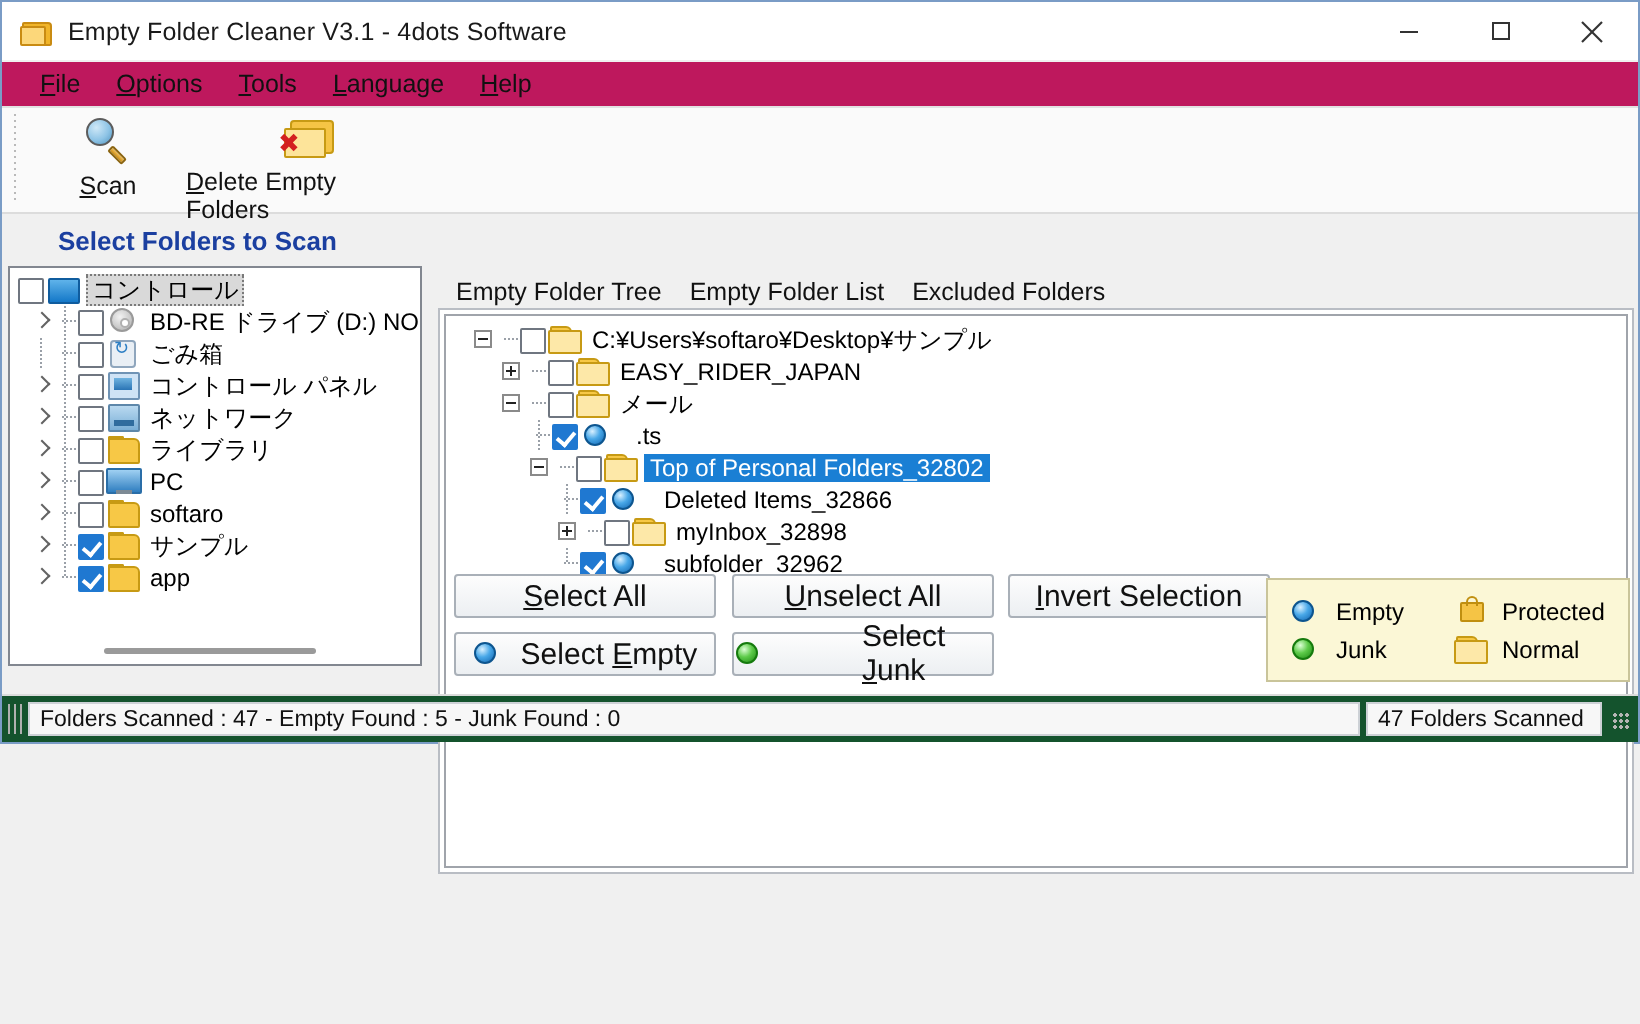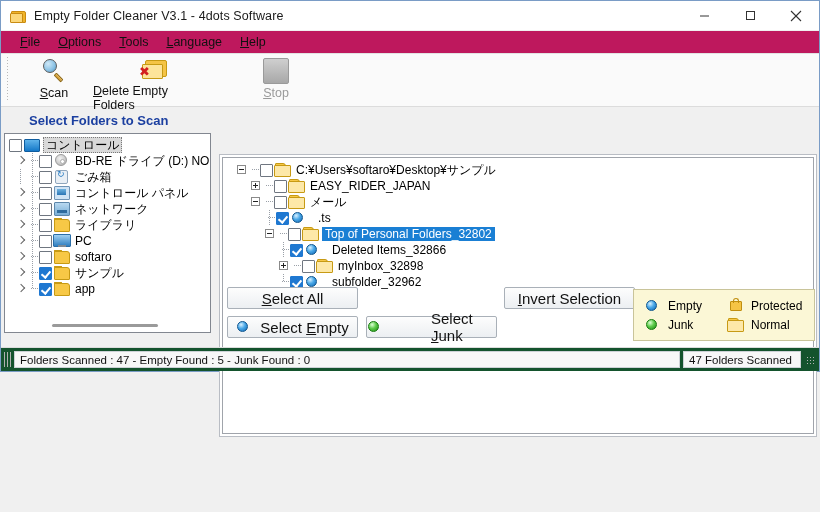--- a/index.html
+++ b/index.html
@@ -206,26 +206,20 @@
     <div class="tb-btn wide">
       <div class="tb-ico">
         <div class="fld-x">
             <div class="back"></div>
             <div class="front"></div>
             <div class="xmark">✖</div>
           </div>
       </div>
       <div class="tb-lbl"><u>D</u>elete Empty Folders</div>
     </div>
-    <div class="tb-btn" style="margin-left:24px;">
-      <div class="tb-ico">
-          <div class="stopsq"></div>
-        </div>
-      <div class="tb-lbl disabled"><u>S</u>top</div>
-    </div>
   </div>
 
   <div class="sec-head">
     <span>Select Folders to Scan</span>
   </div>
 
   <div class="body">
 
     <div class="left-panel">
       <div class="lp-inner">
@@ -378,20 +372,25 @@
         </div>
 
       </div>
       <div class="hscroll">
           <div class="thumb"></div>
         </div>
     </div>
 
     <div class="right-panel">
 
+      <div class="tabs" style="position:absolute;left:0;top:8px;">
+        <div class="tab active"><span>Empty Folder Tree</span></div>
+        <div class="tab"><span>Empty Folder List</span></div>
+        <div class="tab"><span>Excluded Folders</span></div>
+      </div>
 
       <div class="tree-box-outer" style="top:26px;height:283px;">
         <div class="tree-inner">
 
           <div class="row" style="padding-left:13px;">
             <span class="tw">
                 <span class="exp"></span>
               </span>
             <span class="tw">
                 <span class="dashline"></span>
@@ -499,20 +498,23 @@
               </span>
             <span class="lbl" style="margin-left:6px;">subfolder_32962</span>
           </div>
 
         </div>
       </div>
 
       <div class="btnrow" style="left:4px;right:0;bottom:4px;height:56px;">
         <div class="btn" style="left:4px;top:0px;width:131px;">
           <span><u>S</u>elect All</span>
+        </div>
+        <div class="btn" style="left:143px;top:0px;width:131px;">
+          <span><u>U</u>nselect All</span>
         </div>
         <div class="btn" style="left:281px;top:0px;width:131px;">
           <span><u>I</u>nvert Selection</span>
         </div>
         <div class="btn" style="left:4px;top:29px;width:131px;">
           <span class="bico ic ic-ball" style="position:relative;">
               <span class="s" style="left:1px;top:0px;"></span>
             </span>
           <span>Select <u>E</u>mpty</span>
         </div>

